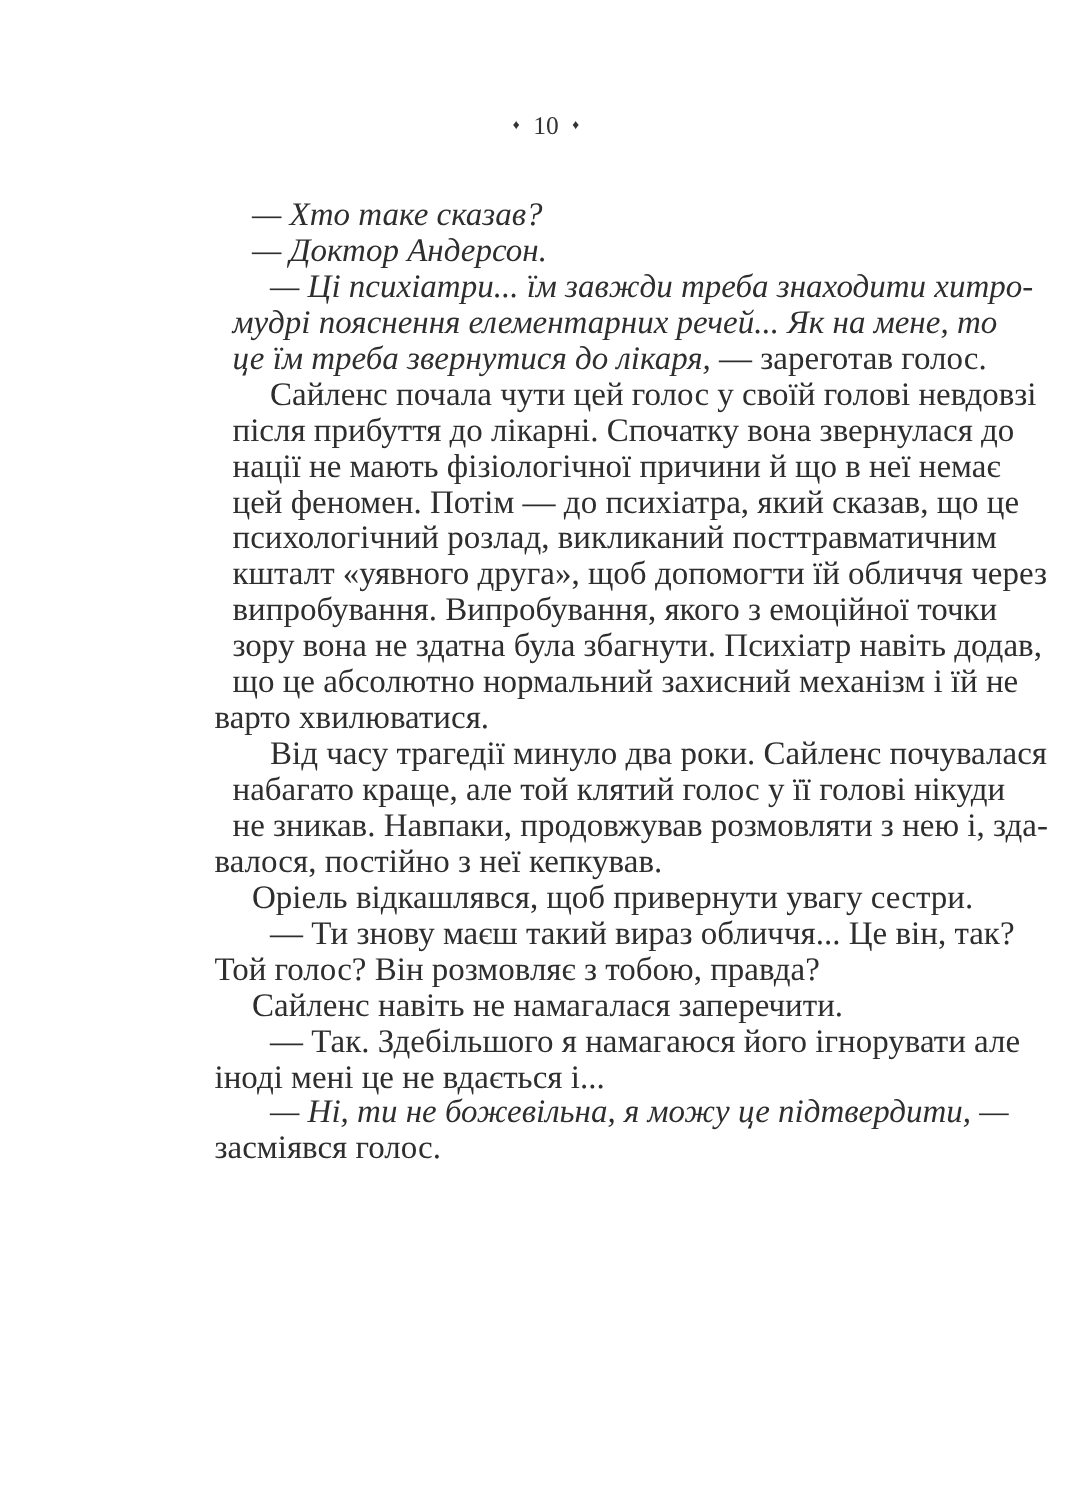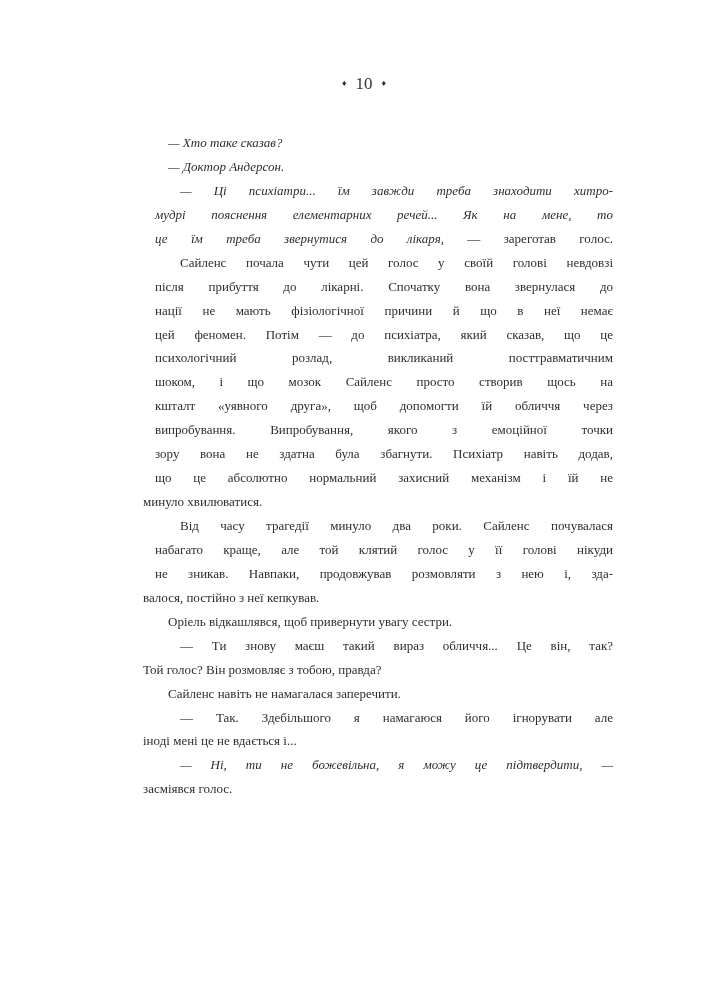--- a/index.html
+++ b/index.html
@@ -31,21 +31,21 @@
       vertical-align: middle;
       margin: 0 9px;
       position: relative;
       top: -2px;
     }
     .text-block {
       position: absolute;
       top: 131px;
       left: 143px;
       width: 470px;
-      font-size: 13px;
+      font-size: 22px;
       line-height: 23.95px;
     }
     .line {
       display: block;
       white-space: nowrap;
       height: 23.95px;
     }
     .line.justify {
       text-align: justify;
       text-align-last: justify;
@@ -69,26 +69,25 @@
     <div class="line indent"><span class="it">— Хто таке сказав?</span></div>
     <div class="line indent"><span class="it">— Доктор Андерсон.</span></div>
     <div class="line justify indent"><span class="it">— Ці психіатри... їм завжди треба знаходити хитро-</span></div>
     <div class="line justify"><span class="it">мудрі пояснення елементарних речей... Як на мене, то</span></div>
     <div class="line justify"><span class="it">це їм треба звернутися до лікаря,</span><span> — зареготав голос.</span></div>
     <div class="line justify indent"><span>Сайленс почала чути цей голос у своїй голові невдовзі</span></div>
     <div class="line justify"><span>після прибуття до лікарні. Спочатку вона звернулася до</span></div>
     <div class="line justify"><span>нації не мають фізіологічної причини й що в неї немає</span></div>
     <div class="line justify"><span>цей феномен. Потім — до психіатра, який сказав, що це</span></div>
     <div class="line justify"><span>психологічний розлад, викликаний посттравматичним</span></div>
-    <div class="line justify"><span>шоком, і що мозок Сайленс просто створив щось на</span></div>
     <div class="line justify"><span>кшталт «уявного друга», щоб допомогти їй обличчя через</span></div>
     <div class="line justify"><span>випробування. Випробування, якого з емоційної точки</span></div>
     <div class="line justify"><span>зору вона не здатна була збагнути. Психіатр навіть додав,</span></div>
     <div class="line justify"><span>що це абсолютно нормальний захисний механізм і їй не</span></div>
-    <div class="line"><span>минуло хвилюватися.</span></div>
+    <div class="line"><span>варто хвилюватися.</span></div>
     <div class="line justify indent"><span>Від часу трагедії минуло два роки. Сайленс почувалася</span></div>
     <div class="line justify"><span>набагато краще, але той клятий голос у її голові нікуди</span></div>
     <div class="line justify"><span>не зникав. Навпаки, продовжував розмовляти з нею і, зда-</span></div>
     <div class="line"><span>валося, постійно з неї кепкував.</span></div>
     <div class="line indent"><span>Оріель відкашлявся, щоб привернути увагу сестри.</span></div>
     <div class="line justify indent"><span>— Ти знову маєш такий вираз обличчя... Це він, так?</span></div>
     <div class="line"><span>Той голос? Він розмовляє з тобою, правда?</span></div>
     <div class="line indent"><span>Сайленс навіть не намагалася заперечити.</span></div>
     <div class="line justify indent"><span>— Так. Здебільшого я намагаюся його ігнорувати але</span></div>
     <div class="line"><span>іноді мені це не вдається і...</span></div>

